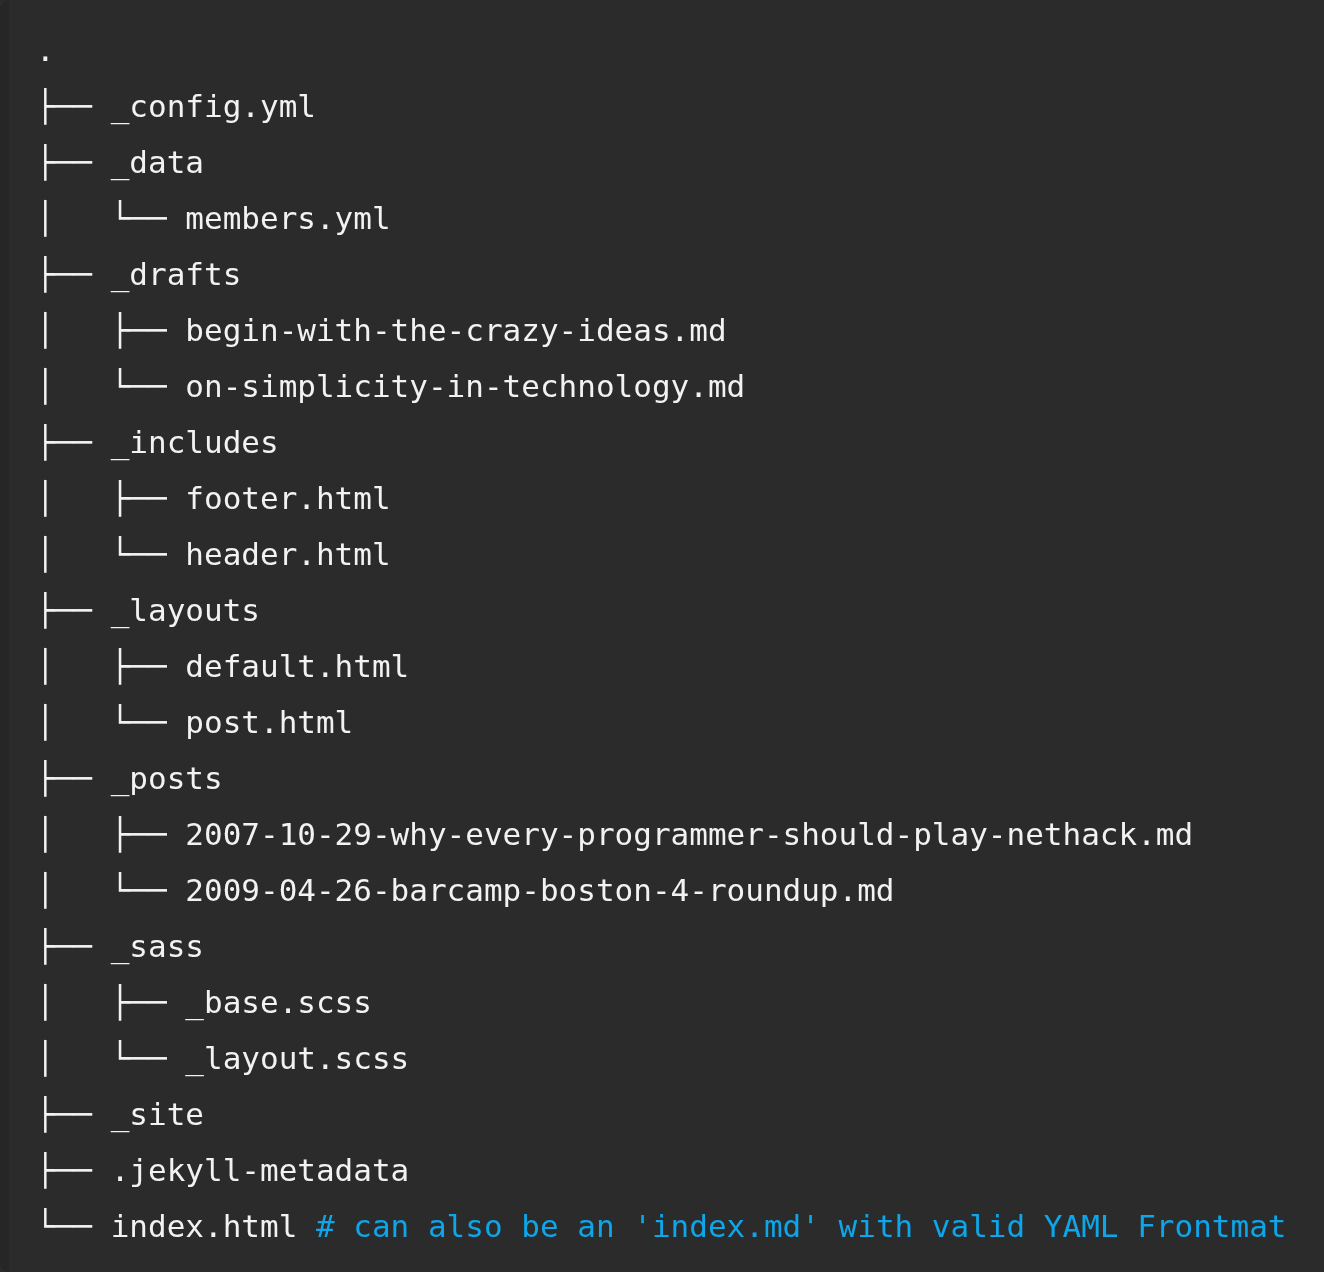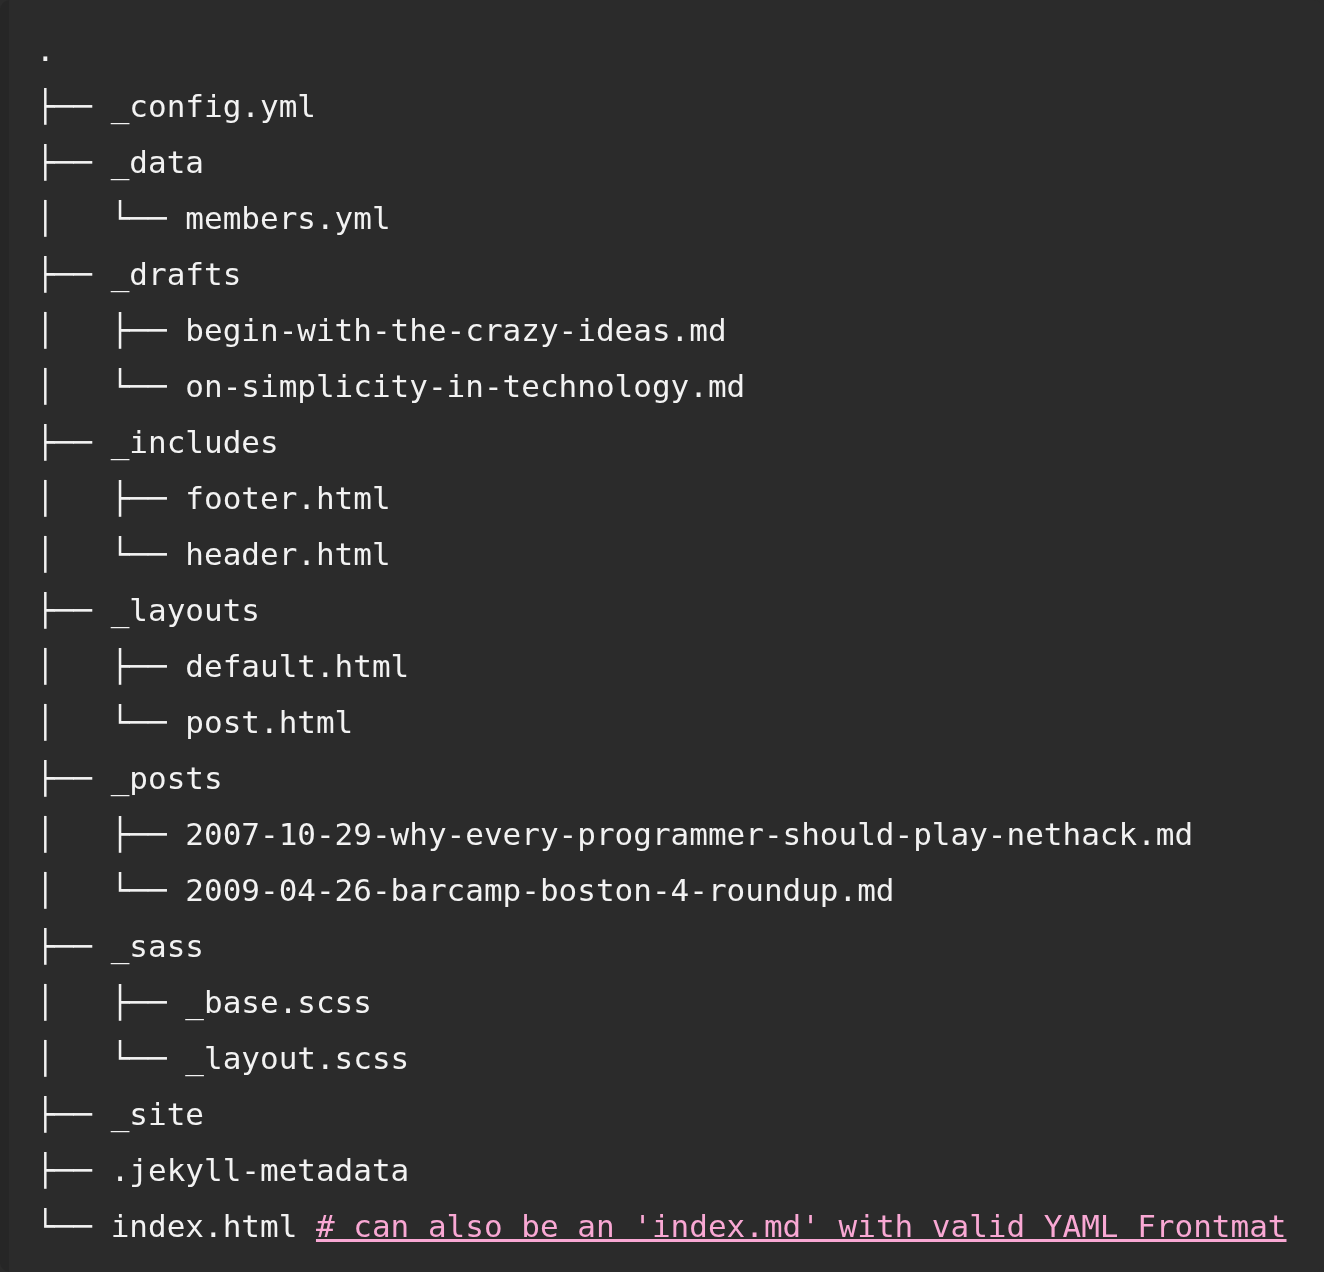--- a/index.html
+++ b/index.html
@@ -62,22 +62,21 @@
     font-family: "DejaVu Sans Mono", "Liberation Mono", monospace;
   }
 
   .tree-line .prefix {
     color: #f2f2f2;
   }
   .tree-line .name {
     color: #f2f2f2;
   }
   .tree-line .comment {
-    color: #f9a8d4;
-    text-decoration: underline;
+    color: #0ea5e9;
   }
 </style>
 </head>
 <body>
 
 <div id="code-block">
   <div id="gutter-strip"></div>
   <pre id="tree-listing"><span class="tree-line"><span class="prefix"></span><span class="name">.</span></span><span class="tree-line"><span class="prefix">├── </span><span class="name">_config.yml</span></span><span class="tree-line"><span class="prefix">├── </span><span class="name">_data</span></span><span class="tree-line"><span class="prefix">│   └── </span><span class="name">members.yml</span></span><span class="tree-line"><span class="prefix">├── </span><span class="name">_drafts</span></span><span class="tree-line"><span class="prefix">│   ├── </span><span class="name">begin-with-the-crazy-ideas.md</span></span><span class="tree-line"><span class="prefix">│   └── </span><span class="name">on-simplicity-in-technology.md</span></span><span class="tree-line"><span class="prefix">├── </span><span class="name">_includes</span></span><span class="tree-line"><span class="prefix">│   ├── </span><span class="name">footer.html</span></span><span class="tree-line"><span class="prefix">│   └── </span><span class="name">header.html</span></span><span class="tree-line"><span class="prefix">├── </span><span class="name">_layouts</span></span><span class="tree-line"><span class="prefix">│   ├── </span><span class="name">default.html</span></span><span class="tree-line"><span class="prefix">│   └── </span><span class="name">post.html</span></span><span class="tree-line"><span class="prefix">├── </span><span class="name">_posts</span></span><span class="tree-line"><span class="prefix">│   ├── </span><span class="name">2007-10-29-why-every-programmer-should-play-nethack.md</span></span><span class="tree-line"><span class="prefix">│   └── </span><span class="name">2009-04-26-barcamp-boston-4-roundup.md</span></span><span class="tree-line"><span class="prefix">├── </span><span class="name">_sass</span></span><span class="tree-line"><span class="prefix">│   ├── </span><span class="name">_base.scss</span></span><span class="tree-line"><span class="prefix">│   └── </span><span class="name">_layout.scss</span></span><span class="tree-line"><span class="prefix">├── </span><span class="name">_site</span></span><span class="tree-line"><span class="prefix">├── </span><span class="name">.jekyll-metadata</span></span><span class="tree-line"><span class="prefix">└── </span><span class="name">index.html </span><span class="comment"># can also be an 'index.md' with valid YAML Frontmat</span></span></pre>
 </div>
 

